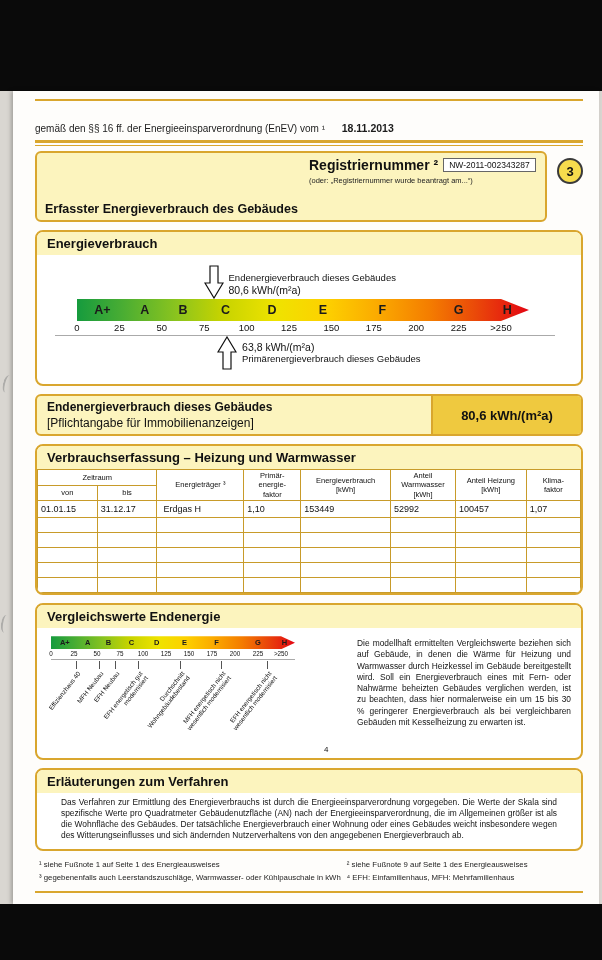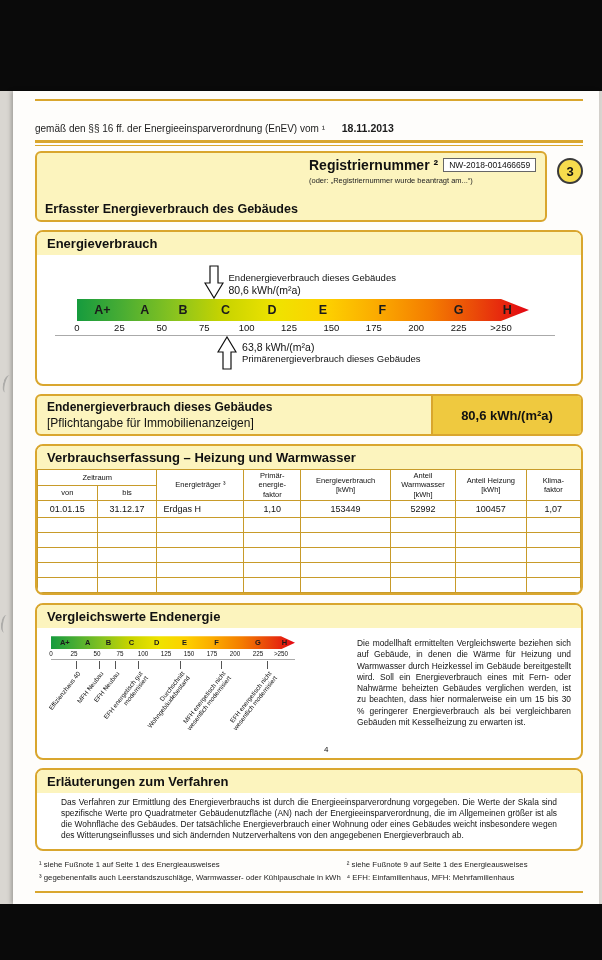--- a/index.html
+++ b/index.html
@@ -63,21 +63,21 @@
 
   .decl { display:flex; border:2px solid #D9A62E; border-radius:6px; margin-top:8px; background:#FCF4BE; overflow:hidden; align-items:stretch; }
   .decl-text { flex:1; padding:4px 10px; }
   .decl-title { font-weight:bold; font-size:12px; }
   .decl-sub { font-size:12px; margin-top:2px; }
   .decl-value { width:150px; background:#EFC93F; border-left:2px solid #D9A62E; display:flex; align-items:center; justify-content:center; font-weight:bold; font-size:13px; }
 
   .ctable { width:100%; border-collapse:collapse; table-layout:fixed; }
   .ctable th, .ctable td { border:1px solid #C89B2A; }
   .ctable th { font-size:7.5px; font-weight:normal; text-align:center; white-space:pre-line; padding:1px 2px; vertical-align:middle; line-height:1.25; background:#fff; }
-  .ctable td { font-size:9px; text-align:center; height:17px; padding:1px 3px; }
+  .ctable td { font-size:9px; height:17px; padding:1px 3px; }
   .ctable td.cell-left { text-align:left; padding-left:6px; }
   .ctable tr.empty-row td { height:15px; }
 
   .cmp-body { display:flex; padding:8px 10px 2px 14px; position:relative; min-height:122px; }
   .cmp-left { width:300px; position:relative; }
   .scale-sm .scale-bar { width:244px; height:13px; clip-path:polygon(0 0, calc(100% - 14px) 0, 100% 50%, calc(100% - 14px) 100%, 0 100%); }
   .scale-sm .letters-layer { width:230px; }
   .scale-sm .letter { font-size:7.5px; line-height:13px; }
   .scale-sm .ticks-layer { width:230px; height:9px; }
   .scale-sm .tick { font-size:6.3px; top:1px; }
@@ -112,21 +112,21 @@
       <span class="law-date">18.11.2013</span>
     </div>
     <div class="double-rule"></div>
 
     <div class="banner-wrap">
       <div class="banner">
         <div class="banner-title">Erfasster Energieverbrauch des Gebäudes</div>
         <div class="banner-reg">
           <div class="reg-line">
             <span class="reg-label">Registriernummer ²</span>
-            <span class="reg-value">NW-2018-001466659</span>
+            <span class="reg-value">NW-2011-002343287</span>
           </div>
           <div class="reg-alt">(oder: „Registriernummer wurde beantragt am...“)</div>
         </div>
       </div>
       <div class="page-badge">3</div>
     </div>
 
     <section class="box">
       <div class="box-header">Energieverbrauch</div>
       <div class="energy-body">

